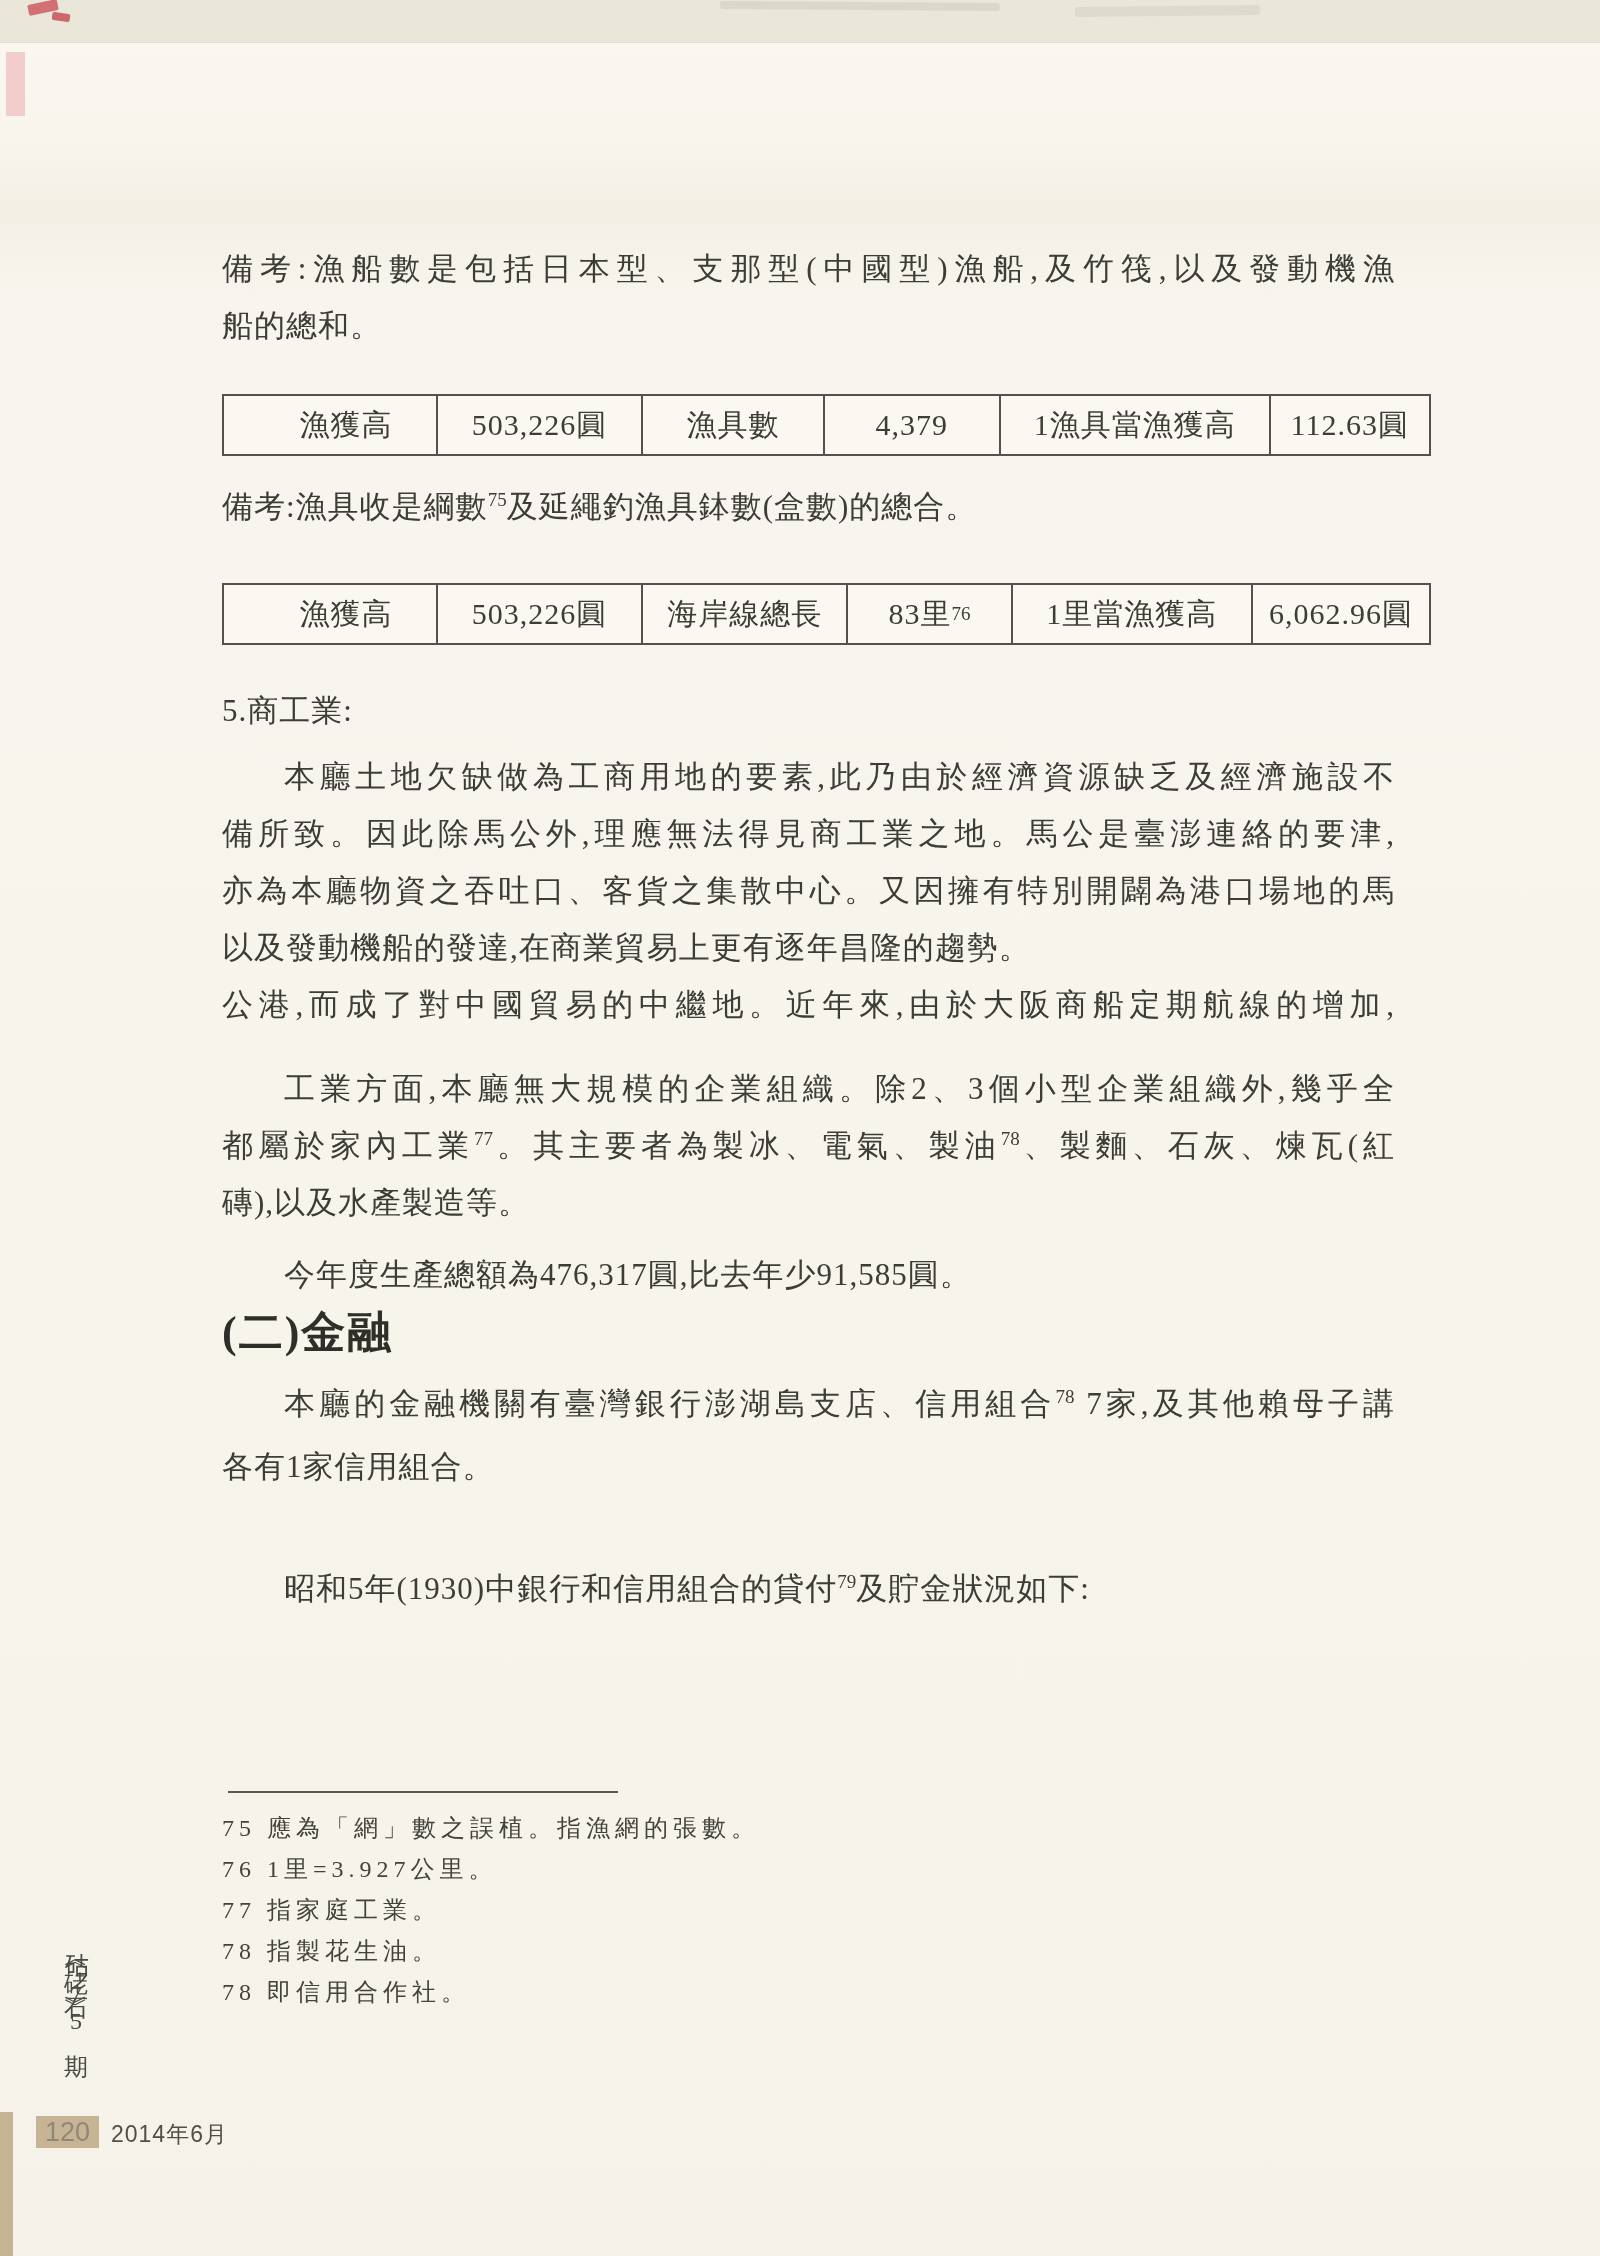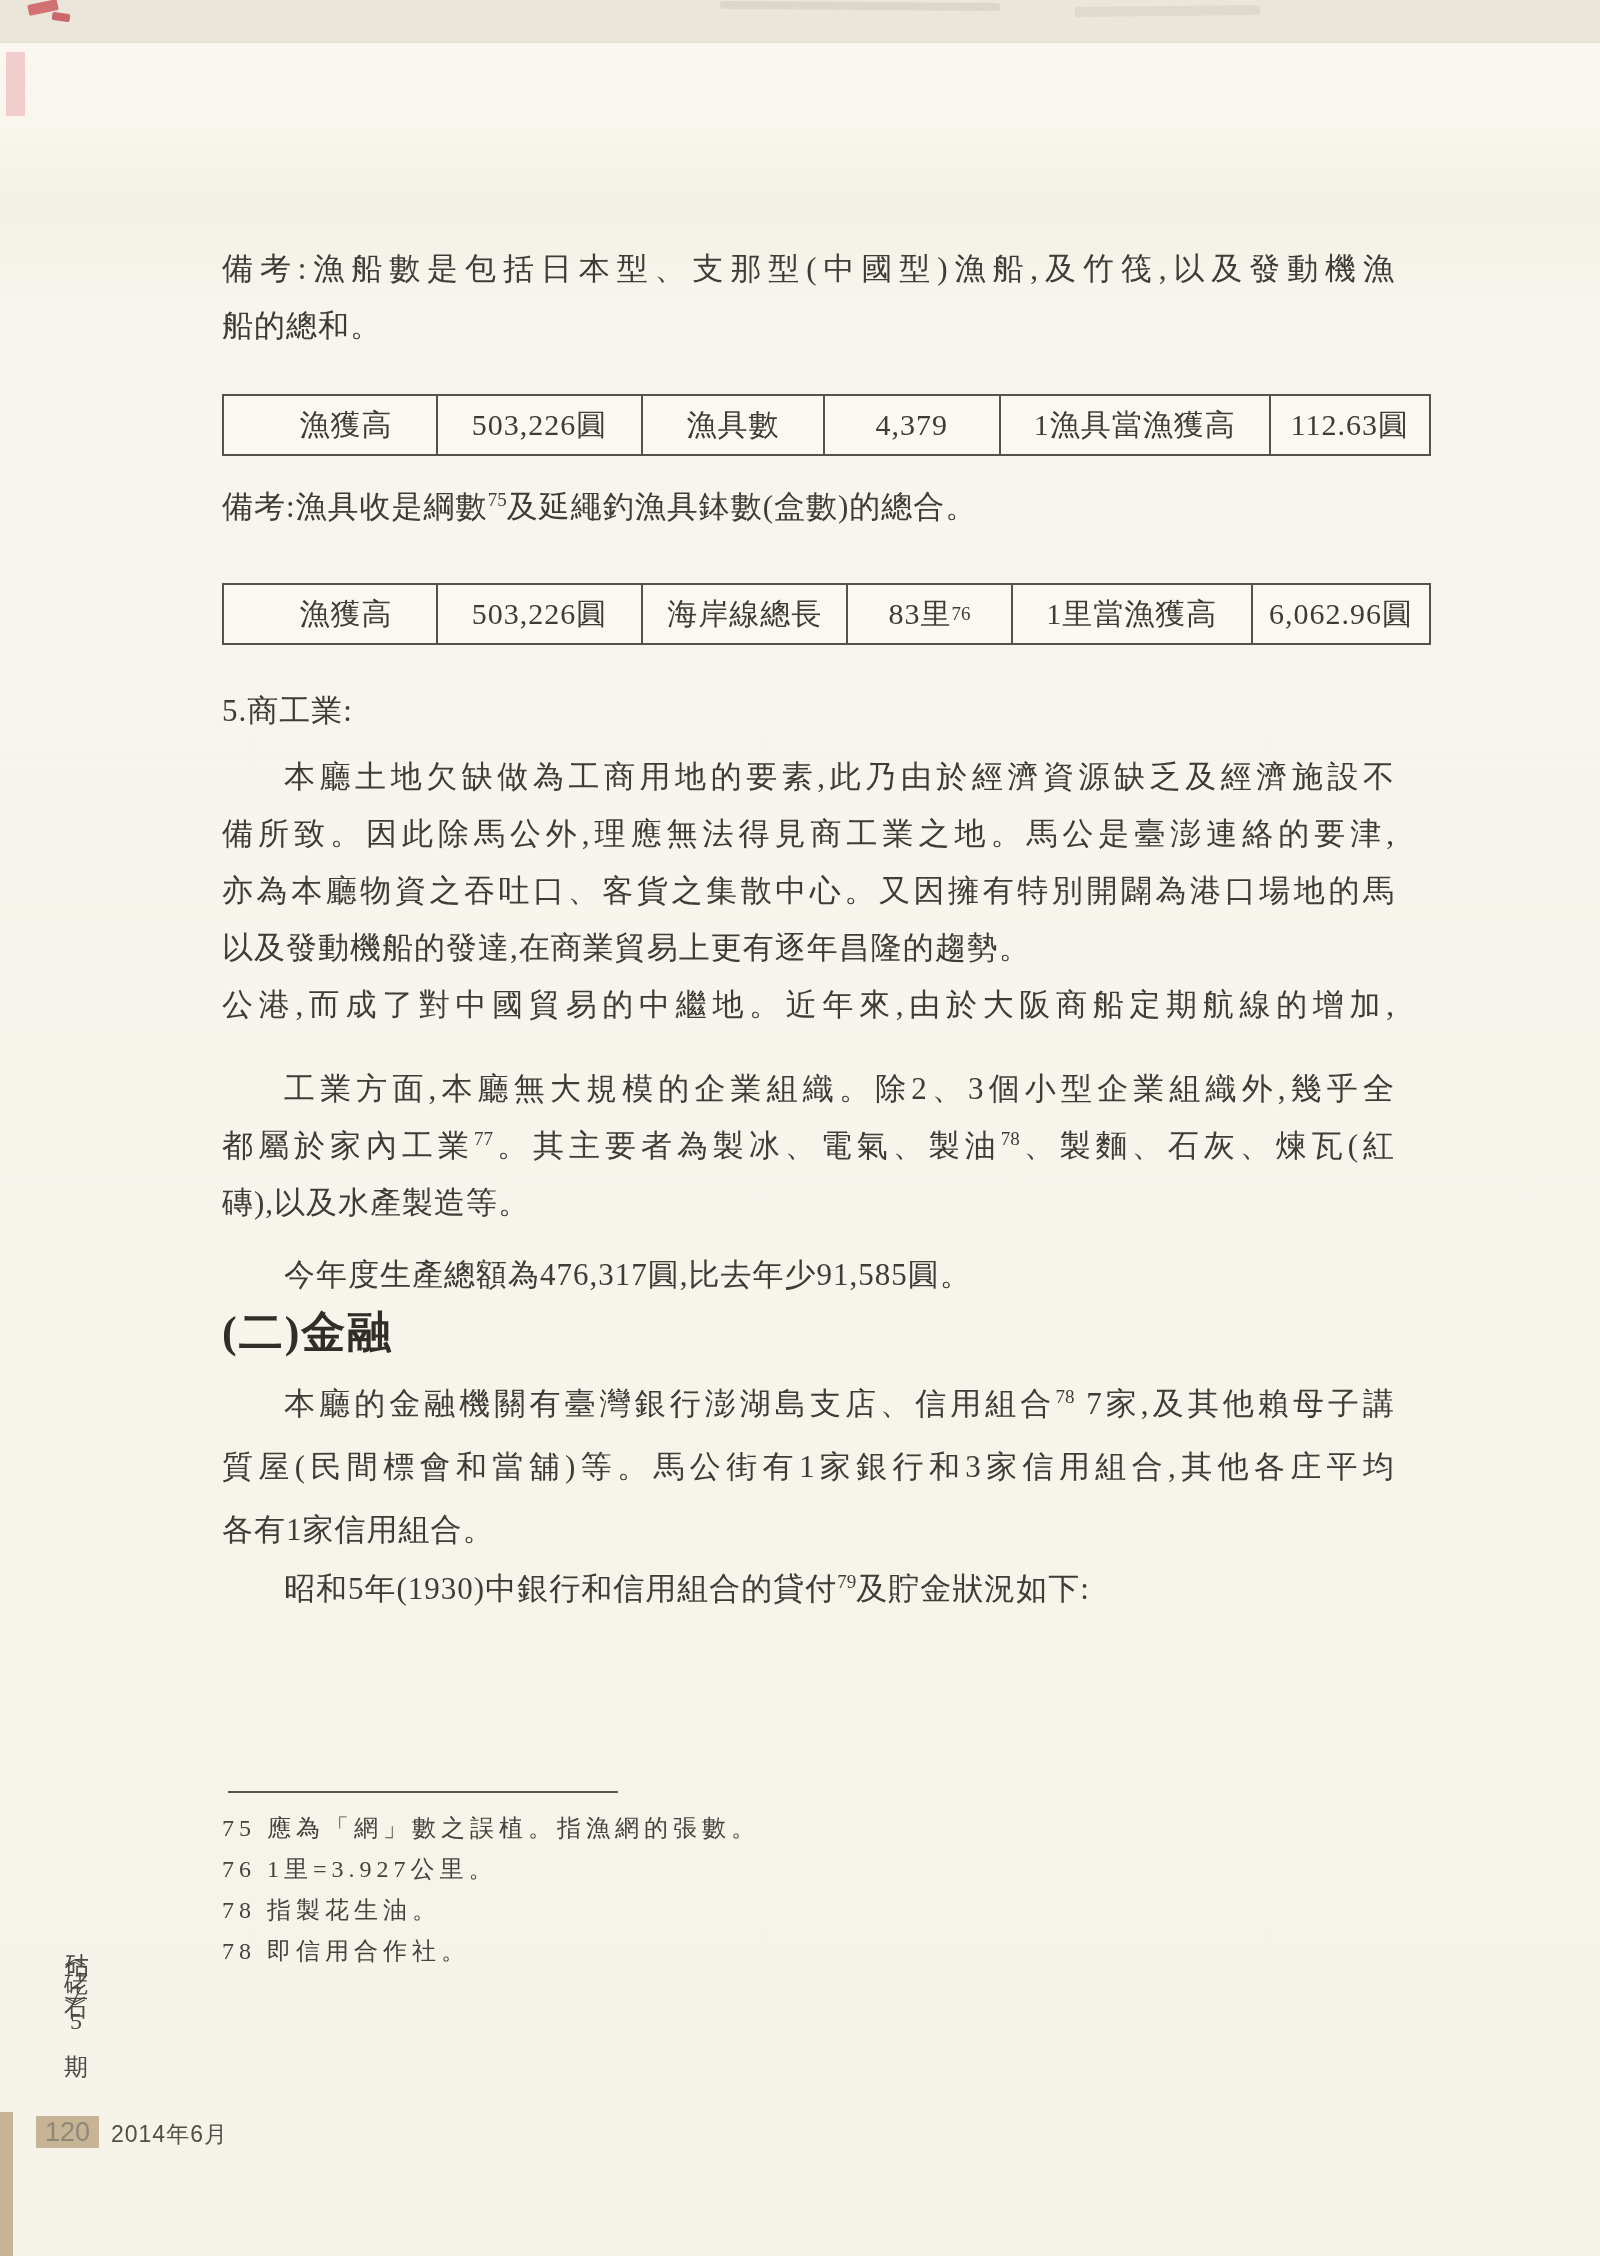--- a/index.html
+++ b/index.html
@@ -128,33 +128,33 @@
     </div>
 
     <div class="block" style="top:1246px;">
       <div class="bline indent">今年度生產總額為476,317圓,比去年少91,585圓。</div>
     </div>
 
     <div class="block fin-heading" style="top:1303px;">(二)金融</div>
 
     <div class="block" style="top:1372px;">
       <div class="bline j indent" style="line-height:63px;"><span>本廳的金融機關有臺灣銀行澎湖島支店、信用組合</span><sup>78</sup><span> 7家,及其他賴母子講</span></div>
-      <div class="bline j" style="line-height:63px;">質屋(民間標會和當舖)等。馬公街有1家銀行和3家信用組合,其他各庄平均</div>
       <div class="bline" style="line-height:63px;">各有1家信用組合。</div>
     </div>
 
     <div class="block" style="top:1560px;">
       <div class="bline indent"><span>昭和5年(1930)中銀行和信用組合的貸付</span><sup>79</sup><span>及貯金狀況如下:</span></div>
     </div>
 
     <div class="fn-sep" style="top:1791px;"></div>
 
     <div class="block" style="top:1808px;">
       <div class="fnote">75 應為「網」數之誤植。指漁網的張數。</div>
       <div class="fnote">76 1里=3.927公里。</div>
+      <div class="fnote">77 指家庭工業。</div>
       <div class="fnote">78 指製花生油。</div>
       <div class="fnote">78 即信用合作社。</div>
     </div>
 
   </div>
 
   <div class="v-title">《硓𥑮石》75期</div>
   <div class="tan-strip"></div>
   <div class="page-badge">120</div>
   <div class="issue-date">2014年6月</div>

